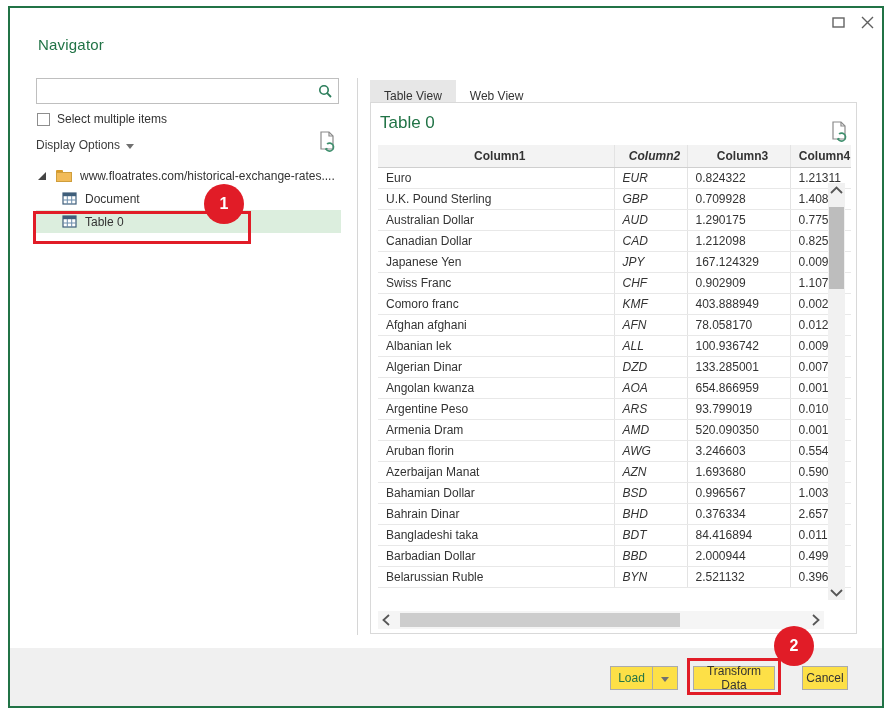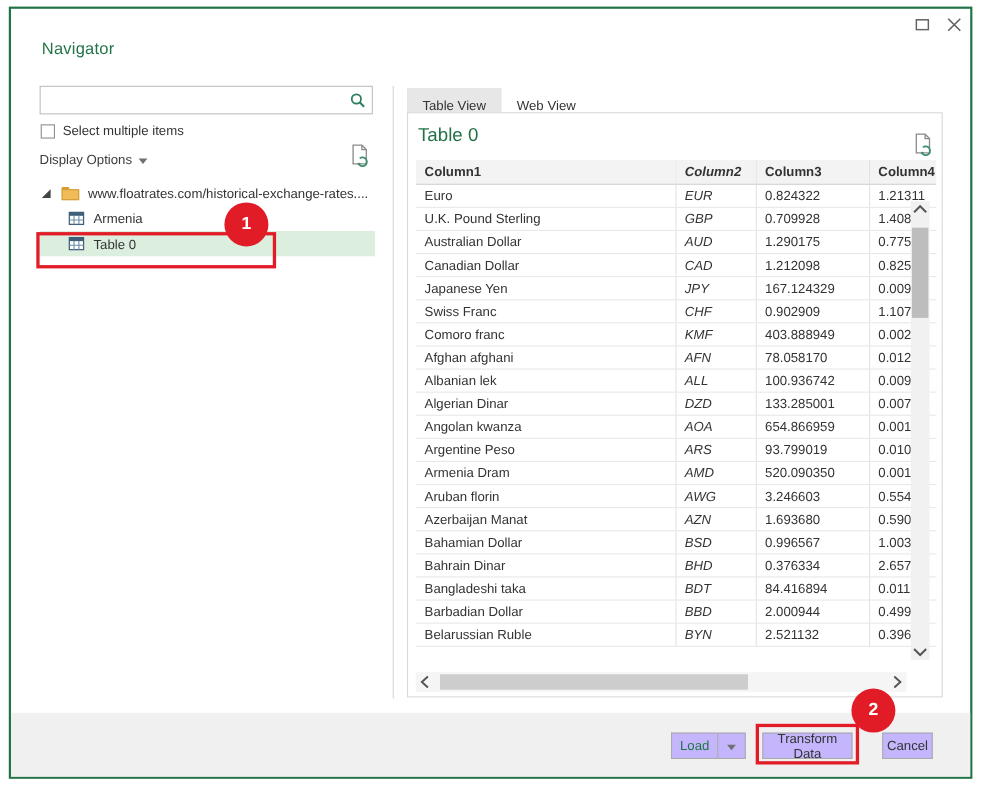--- a/index.html
+++ b/index.html
@@ -59,38 +59,38 @@
                  background:#fff; border-left:1px solid #d9d9d9; }
   .preview-title { position:absolute; left:370px; top:105px; font-size:17px; color:#217346; }
 
   .tbl-wrap { position:absolute; left:368px; top:137px; width:473px; height:465px;
               overflow:hidden; }
   table.preview { border-collapse:collapse; table-layout:fixed; width:473px; }
   table.preview th, table.preview td { height:21px; padding:0 0 0 8px; text-align:left;
               font-size:12px; font-weight:400; white-space:nowrap; overflow:hidden;
               border-right:1px solid #e3e3e3; border-bottom:1px solid #e8e8e8; color:#333; }
   table.preview th { background:#f3f3f3; font-weight:bold; border-bottom:1px solid #cfcfcf;
-              height:22px; }
+              height:22px;text-align:center; }
   .c0 { width:236px; } .c1 { width:73px;font-style:italic; } .c2 { width:103px; } .c3 { width:61px; }
 
   
   .vscroll { position:absolute; left:818px; top:175px; width:17px; height:417px;
              background:#f1f1f1; z-index:3; display:flex; flex-direction:column;
              align-items:center; }
   .vthumb { position:absolute; left:1px; top:24px; width:15px; height:82px; background:#bdbdbd; }
   .vs-up { position:absolute; top:3px; } .vs-down { position:absolute; bottom:3px; }
 
   .hscroll { position:absolute; left:368px; top:603px; width:446px; height:18px;
              background:#f5f5f5; z-index:3; }
   .hthumb { position:absolute; left:22px; top:2px; width:280px; height:14px; background:#cdcdcd; }
   .hs-left { position:absolute; left:4px; top:3px; } .hs-right { position:absolute; right:4px; top:3px; }
 
   
   .footer { position:absolute; left:0; top:640px; width:872px; height:58px; background:#f0f0f0; }
-  .btn { position:absolute; top:658px; height:24px; background:#c4b5fd; border:1px solid #ababab;
+  .btn { position:absolute; top:658px; height:24px; background:#fde047; border:1px solid #ababab;
          font:12px "Liberation Sans",sans-serif; display:flex; align-items:center;
          justify-content:center; cursor:pointer; color:#333; }
   .btn-load { left:600px; width:42px; color:#217346; border-right:none; }
   .btn-load-arrow { left:642px; width:26px; }
   .btn-transform { left:683px; width:82px; }
   .btn-cancel { left:792px; width:46px; }
 
   
   .ann-rect { position:absolute; border:3px solid #e11c27; z-index:5; pointer-events:none; }
   .ann1-rect { left:23px; top:203px; width:218px; height:33px; }
@@ -163,21 +163,21 @@
         </span>
         <span class="tree-label">www.floatrates.com/historical-exchange-rates....</span>
       </div>
 
       <div class="tree-row row-child">
         <svg width="15" height="13">
           <rect x="1" y="1" width="13" height="11" fill="#fff" stroke="#3f5e7a" stroke-width="1.2"></rect>
           <rect x="1" y="1" width="13" height="3.2" fill="#3f5e7a"></rect>
           <path d="M5.3 4 V12 M9.7 4 V12 M1 8 H14" stroke="#6b8cab" stroke-width="1"></path>
         </svg>
-        <span class="tree-label">Armenia</span>
+        <span class="tree-label">Document</span>
       </div>
 
       <div class="tree-row row-selected">
         <svg width="15" height="13">
           <rect x="1" y="1" width="13" height="11" fill="#fff" stroke="#3f5e7a" stroke-width="1.2"></rect>
           <rect x="1" y="1" width="13" height="3.2" fill="#3f5e7a"></rect>
           <path d="M5.3 4 V12 M9.7 4 V12 M1 8 H14" stroke="#6b8cab" stroke-width="1"></path>
         </svg>
         <span class="tree-label">Table 0</span>
       </div>

